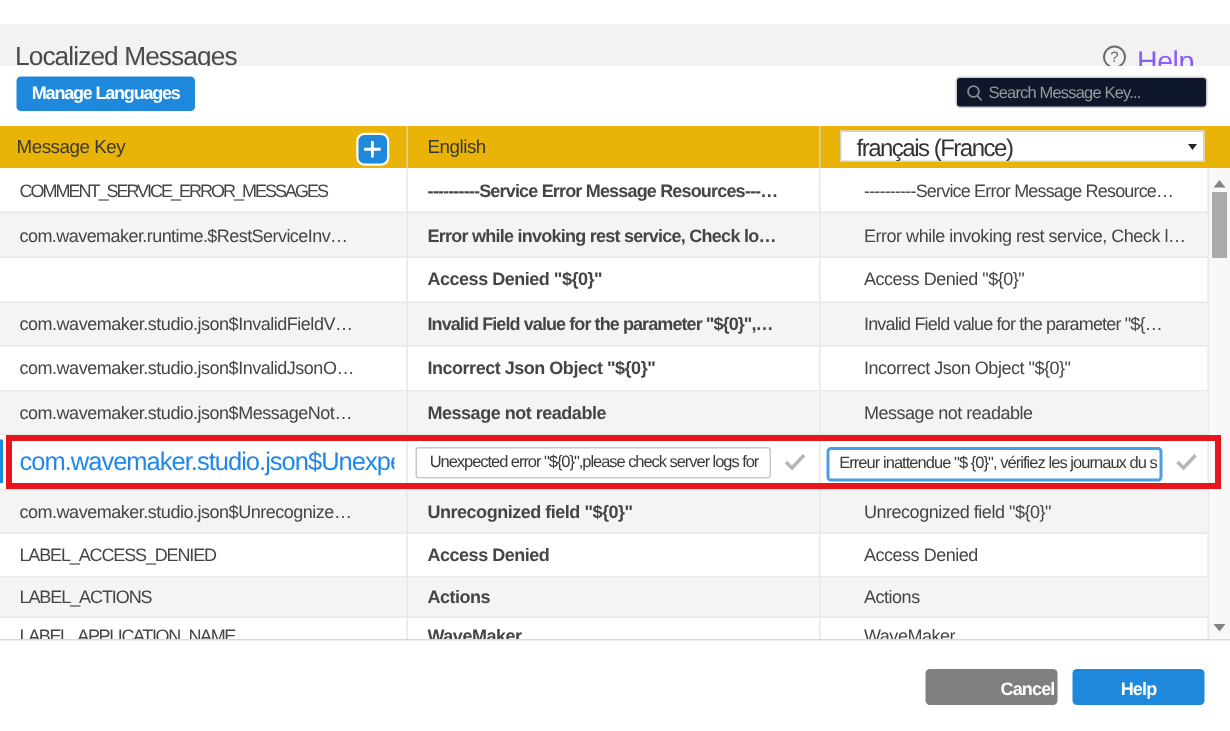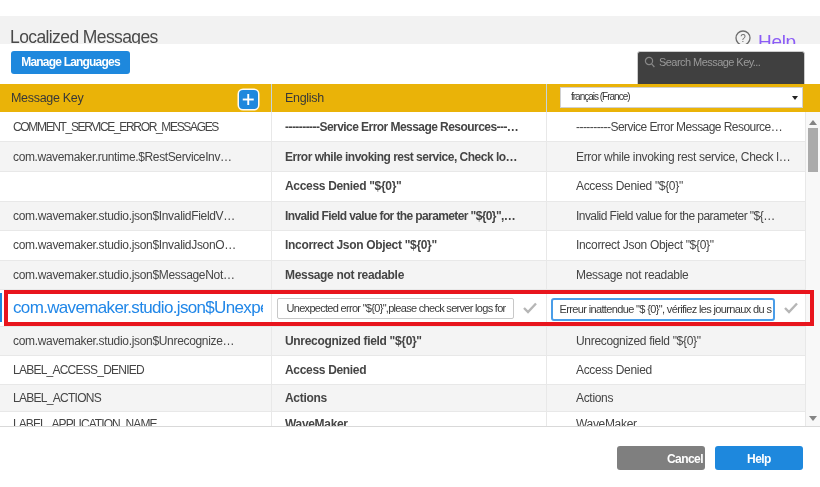--- a/index.html
+++ b/index.html
@@ -9,32 +9,32 @@
 
 
 .titlebar { position:absolute; left:0; top:0; width:820px; height:43px; background:#f2f2f2; border-bottom:1px solid #e2e2e2;margin-top:16px; }
 .title { position:absolute; left:10px; top:11px; font-size:17.5px; letter-spacing:-0.6px; color:#4a4a4a; }
 .help { position:absolute; left:758px; top:15px; font-size:19px; color:#8b5cf6; letter-spacing:-0.3px; }
 .helpicon { position:absolute; left:735px; top:14px; }
 
 
 .toolbar { position:absolute; left:0; top:44px; width:820px; height:40px; background:#fff; }
 .btn-manage { position:absolute; left:11px; top:51px; width:119px; height:23px; background:#1e88dd; color:#fff; font-size:12px; font-weight:bold; border:none; border-radius:3px; text-align:center; line-height:23px; letter-spacing:-0.8px; }
-.search { position:absolute; left:637px; top:51px; width:168px; height:36px; border:1px solid #ccc; border-radius:3px; background:#404040; }
+.search { position:absolute; left:637px; top:51px; width:168px; height:21px; border:1px solid #ccc; border-radius:3px; background:#0f172a; }
 .search .ph { position:absolute; left:21px; top:4px; font-size:11px; color:#9a9a9a; letter-spacing:-0.55px; }
 .search svg { position:absolute; left:6px; top:4px; }
 
 
 .thead { position:absolute; left:0; top:84px; width:820px; height:28px; background:#eab308; }
 .thead .sep1 { position:absolute; left:271px; top:0; width:1px; height:28px; background:#c3d4e0; }
 .thead .sep2 { position:absolute; left:546px; top:0; width:1px; height:28px; background:#c3d4e0; }
 .th { position:absolute; top:7px; font-size:12.5px; color:#383838; letter-spacing:-0.3px; }
 .plusbtn { position:absolute; left:239px; top:5.5px; width:18.5px; height:19px; background:#1e88dd; border-radius:4px; box-shadow:0 0 0 1.5px rgba(255,255,255,0.95); }
 .select { position:absolute; left:560px; top:3px; width:243px; height:21px; background:#fff; border:1px solid #d0d0d0; }
-.select .txt { position:absolute; left:10px; top:3px; font-size:10px; color:#333; letter-spacing:-1.0px; }
+.select .txt { position:absolute; left:10px; top:3px; font-size:16px; color:#333; letter-spacing:-1.0px; }
 .select .caret { position:absolute; right:4.5px; top:8px; width:0; height:0; border-left:3.5px solid transparent; border-right:3.5px solid transparent; border-top:4.5px solid #222; }
 
 
 .tbody { position:absolute; left:0; top:112px; width:820px; height:315px; background:#fff; border-bottom:1px solid #d9d9d9; overflow:hidden; }
 .row { position:absolute; left:0; width:805px; border-bottom:1px solid #e8e8e8; }
 .row.alt { background:#f4f4f4; }
 .cell { position:absolute; top:0; bottom:0; overflow:hidden; white-space:nowrap; font-size:12px; letter-spacing:-0.32px; color:#454545; }
 .cell span { position:absolute; top:50%; transform:translateY(-50%); white-space:nowrap; }
 .c1 { left:13px; width:250px; }
 .c2 { left:285px; width:252px;font-weight:bold; }

